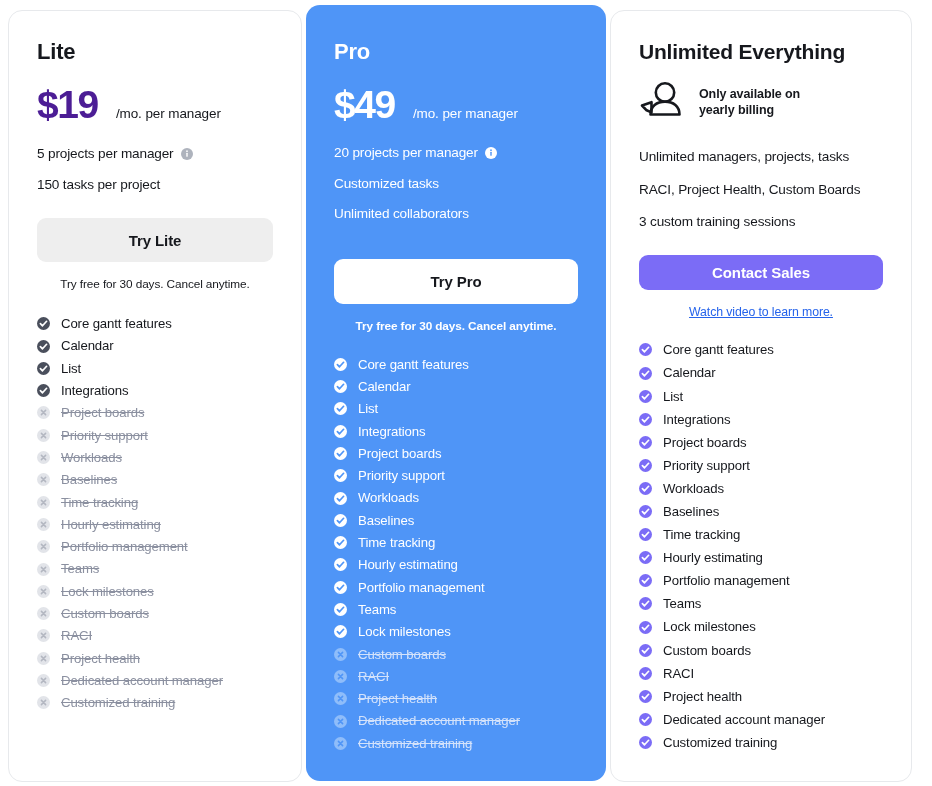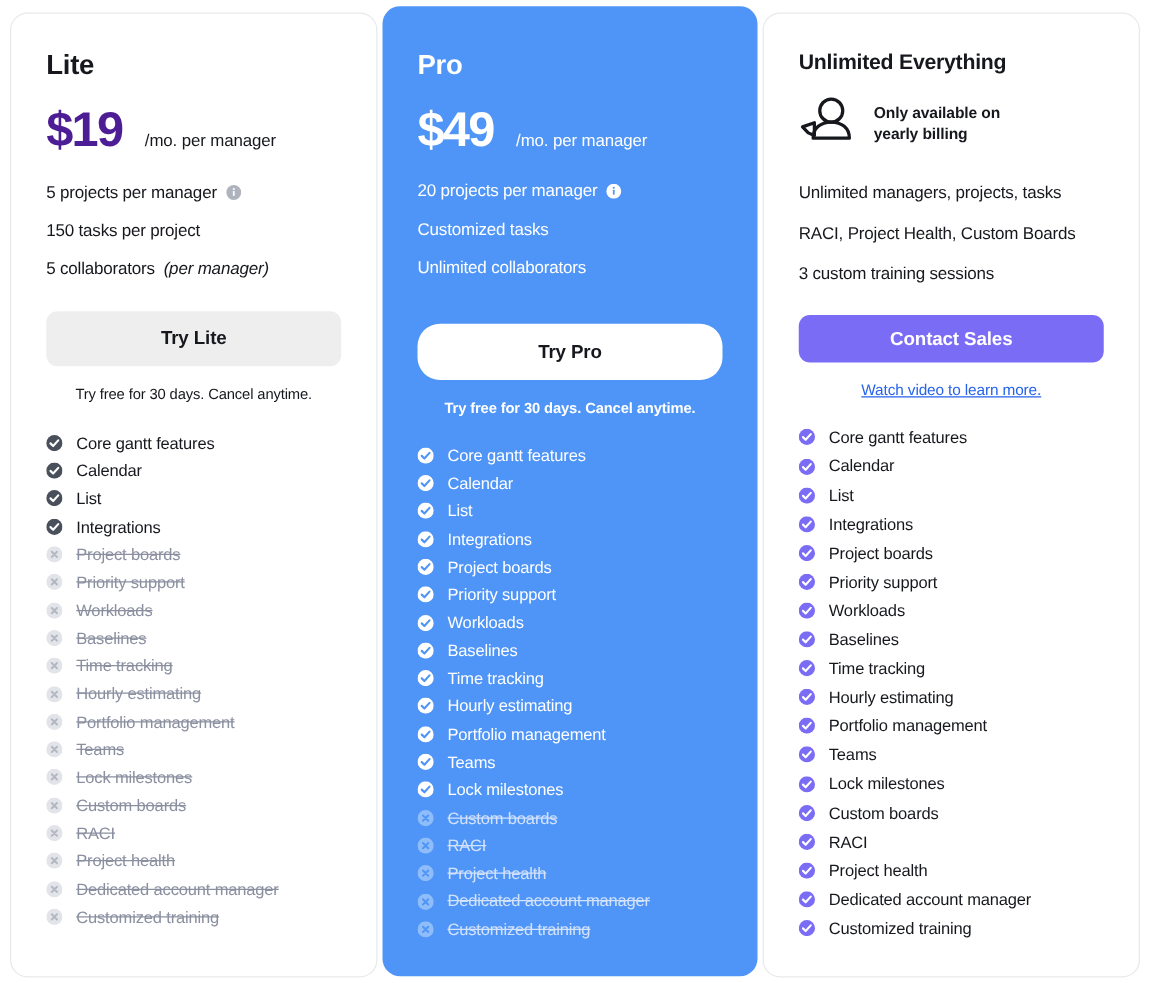--- a/index.html
+++ b/index.html
@@ -49,21 +49,21 @@
 
   
   .plan-name {
     font-size: 22px;
     font-weight: 700;
     color: #16181d;
     letter-spacing: -0.2px;
     line-height: 1;
   }
   .card-pro .plan-name { color: #ffffff; }
-  .plan-name-lg { font-size: 17px; }
+  .plan-name-lg { font-size: 21px; }
 
   .price-row {
     display: flex;
     align-items: baseline;
     margin-top: 22px;
     height: 40px;
   }
   .price-amount {
     font-size: 39px;
     font-weight: 800;
@@ -137,21 +137,20 @@
     background: #eeeeee;
     color: #16181d;
     height: 44px;
     margin-top: 10px;
   }
   .cta-pro {
     background: #ffffff;
     color: #16181d;
     height: 49px;
     margin-top: 21px;
-    border-radius: 18px;
   }
   .cta-unl {
     background: #7b6cf6;
     color: #ffffff;
     height: 45px;
     margin-top: 7px;
   }
   .cta-caption {
     text-align: center;
     font-size: 11.8px;
@@ -213,24 +212,20 @@
           <svg width="12" height="12" viewBox="0 0 12 12">
               <circle cx="6" cy="6" r="6" fill="#aeb3bd"></circle>
               <rect x="5.3" y="4.7" width="1.4" height="4" rx="0.5" fill="#ffffff"></rect>
               <circle cx="6" cy="3.2" r="0.85" fill="#ffffff"></circle>
             </svg>
         </span>
       </div>
       <div class="spec">
         <span>150 tasks per project</span>
       </div>
-      <div class="spec">
-        <span>5 collaborators</span>
-        <span class="ital">(per manager)</span>
-      </div>
     </div>
 
     <button class="cta cta-lite">Try Lite</button>
     <div class="cta-caption">Try free for 30 days. Cancel anytime.</div>
 
     <div class="features">
         <div class="feature">
           <span class="mark">
             <svg width="13" height="13" viewBox="0 0 13 13">
               <circle cx="6.5" cy="6.5" r="6.5" fill="#4a4f5c"></circle>

